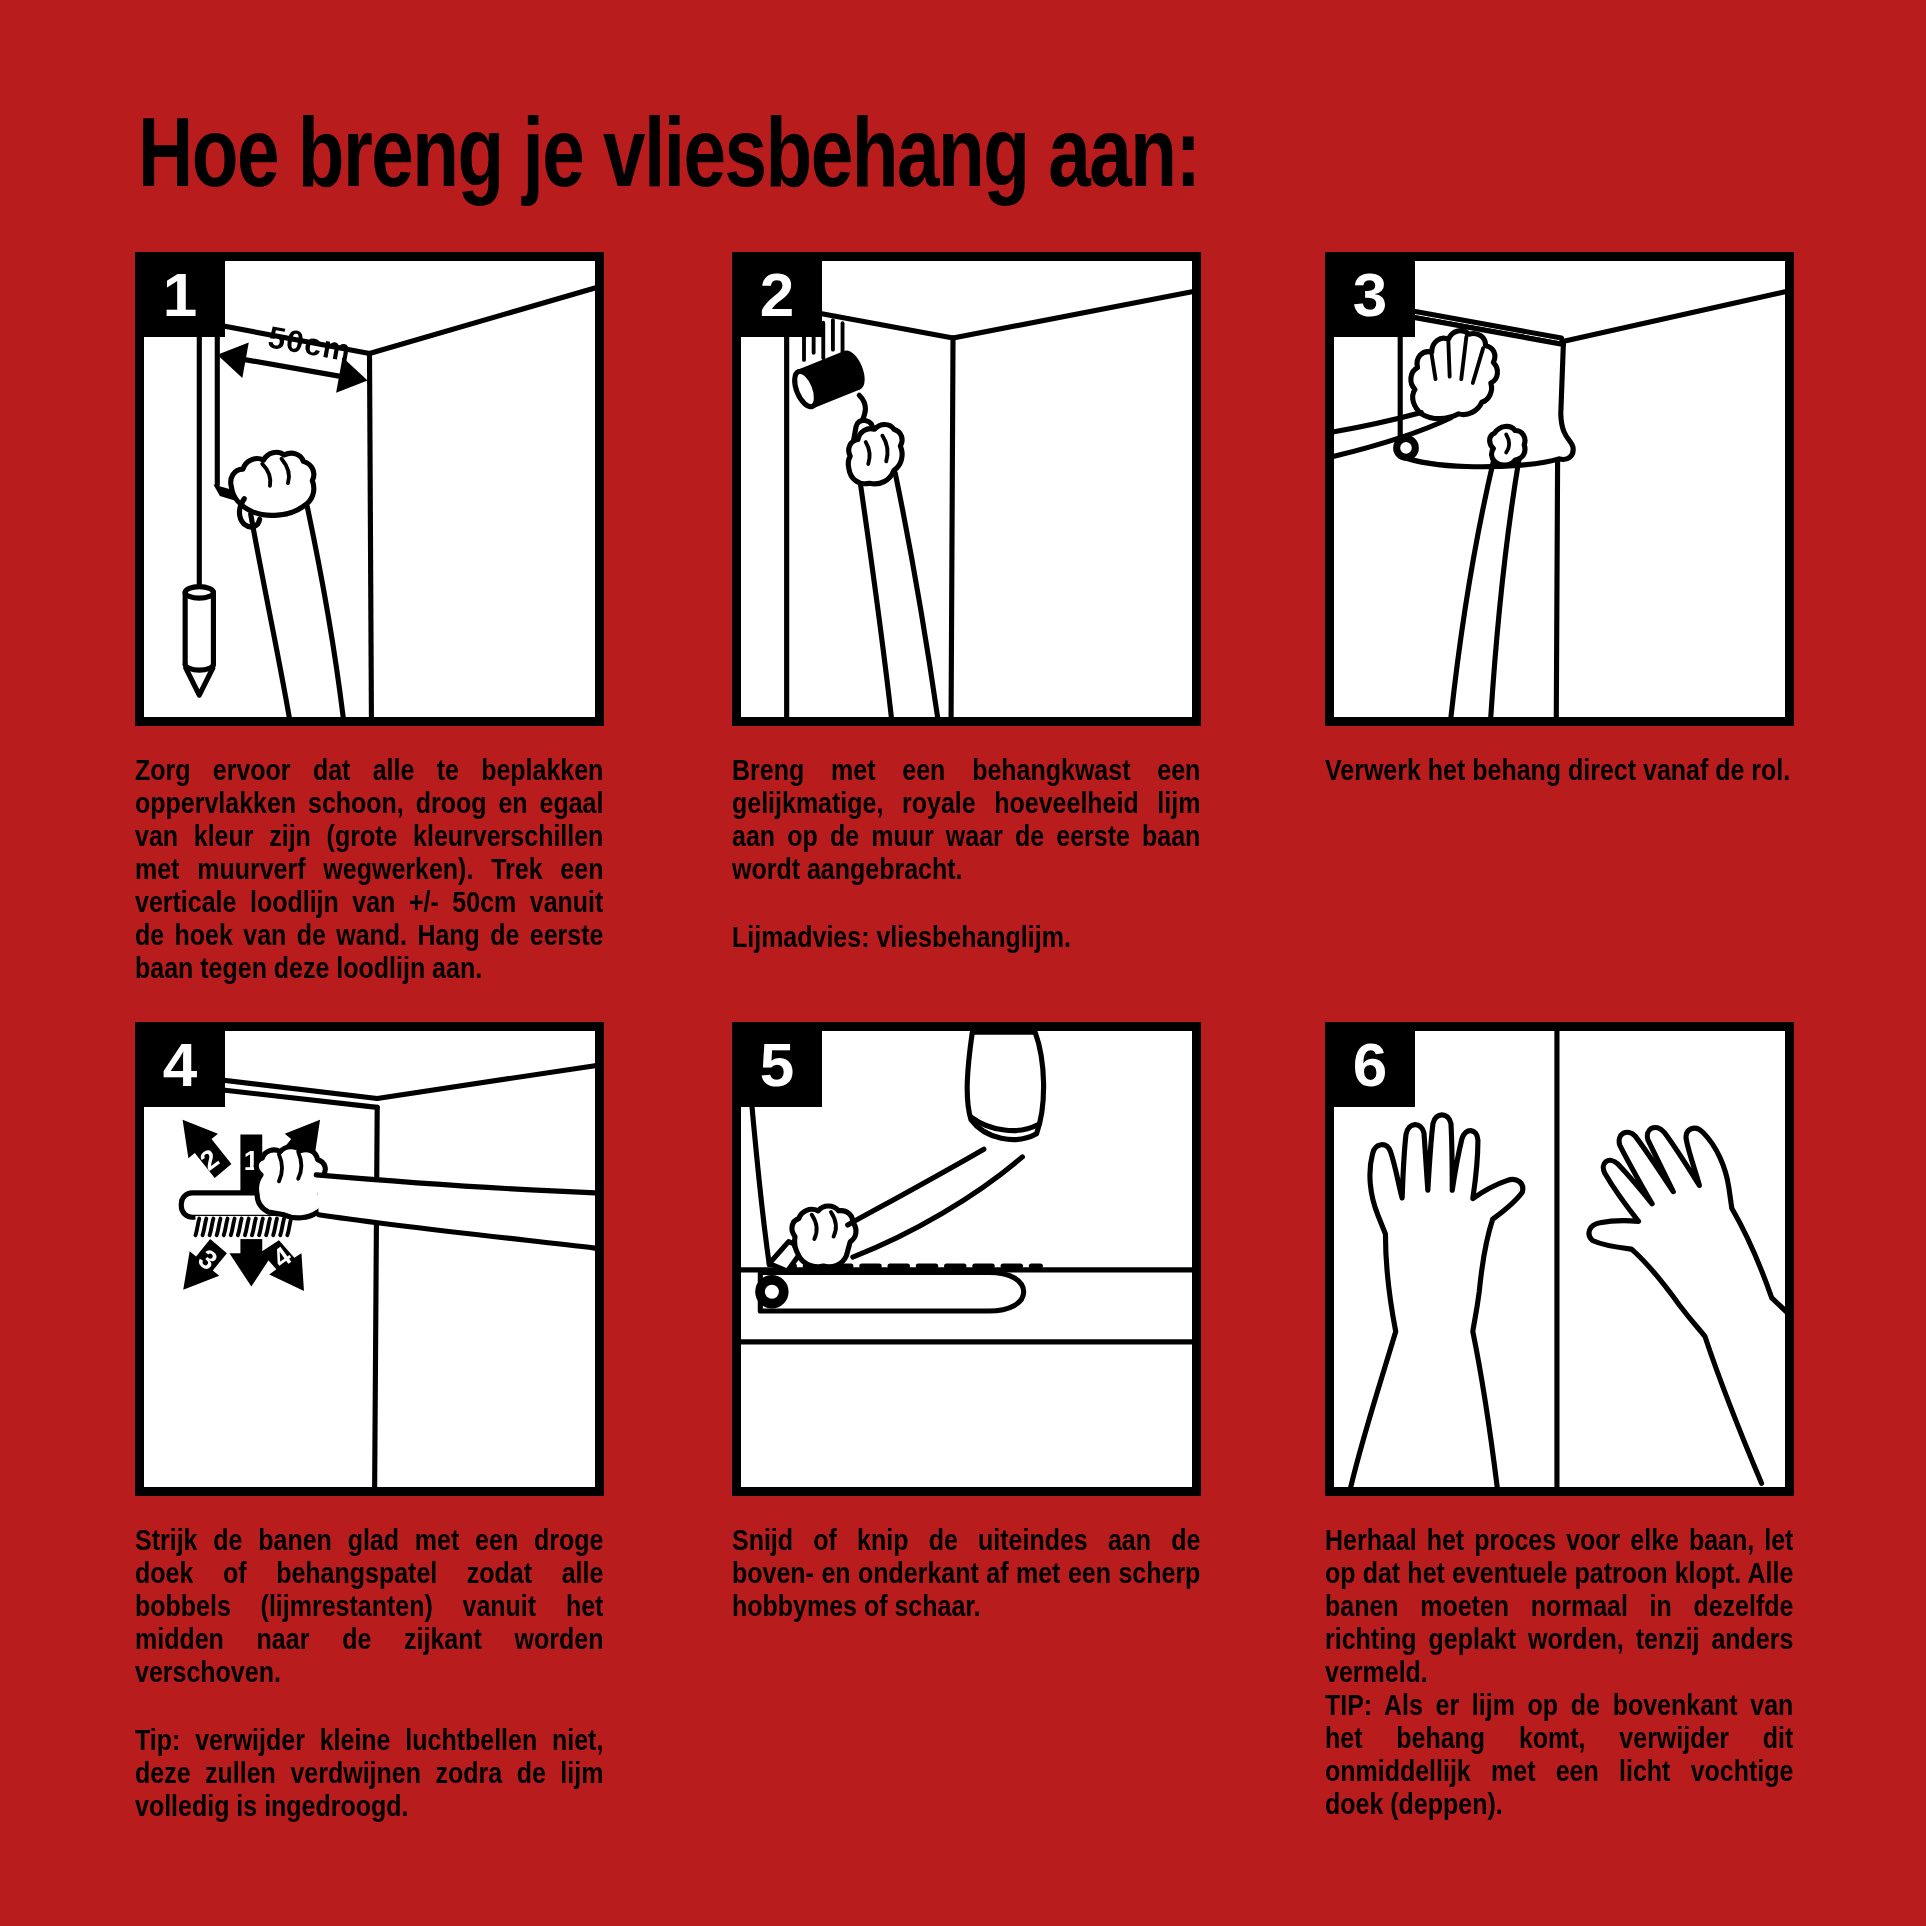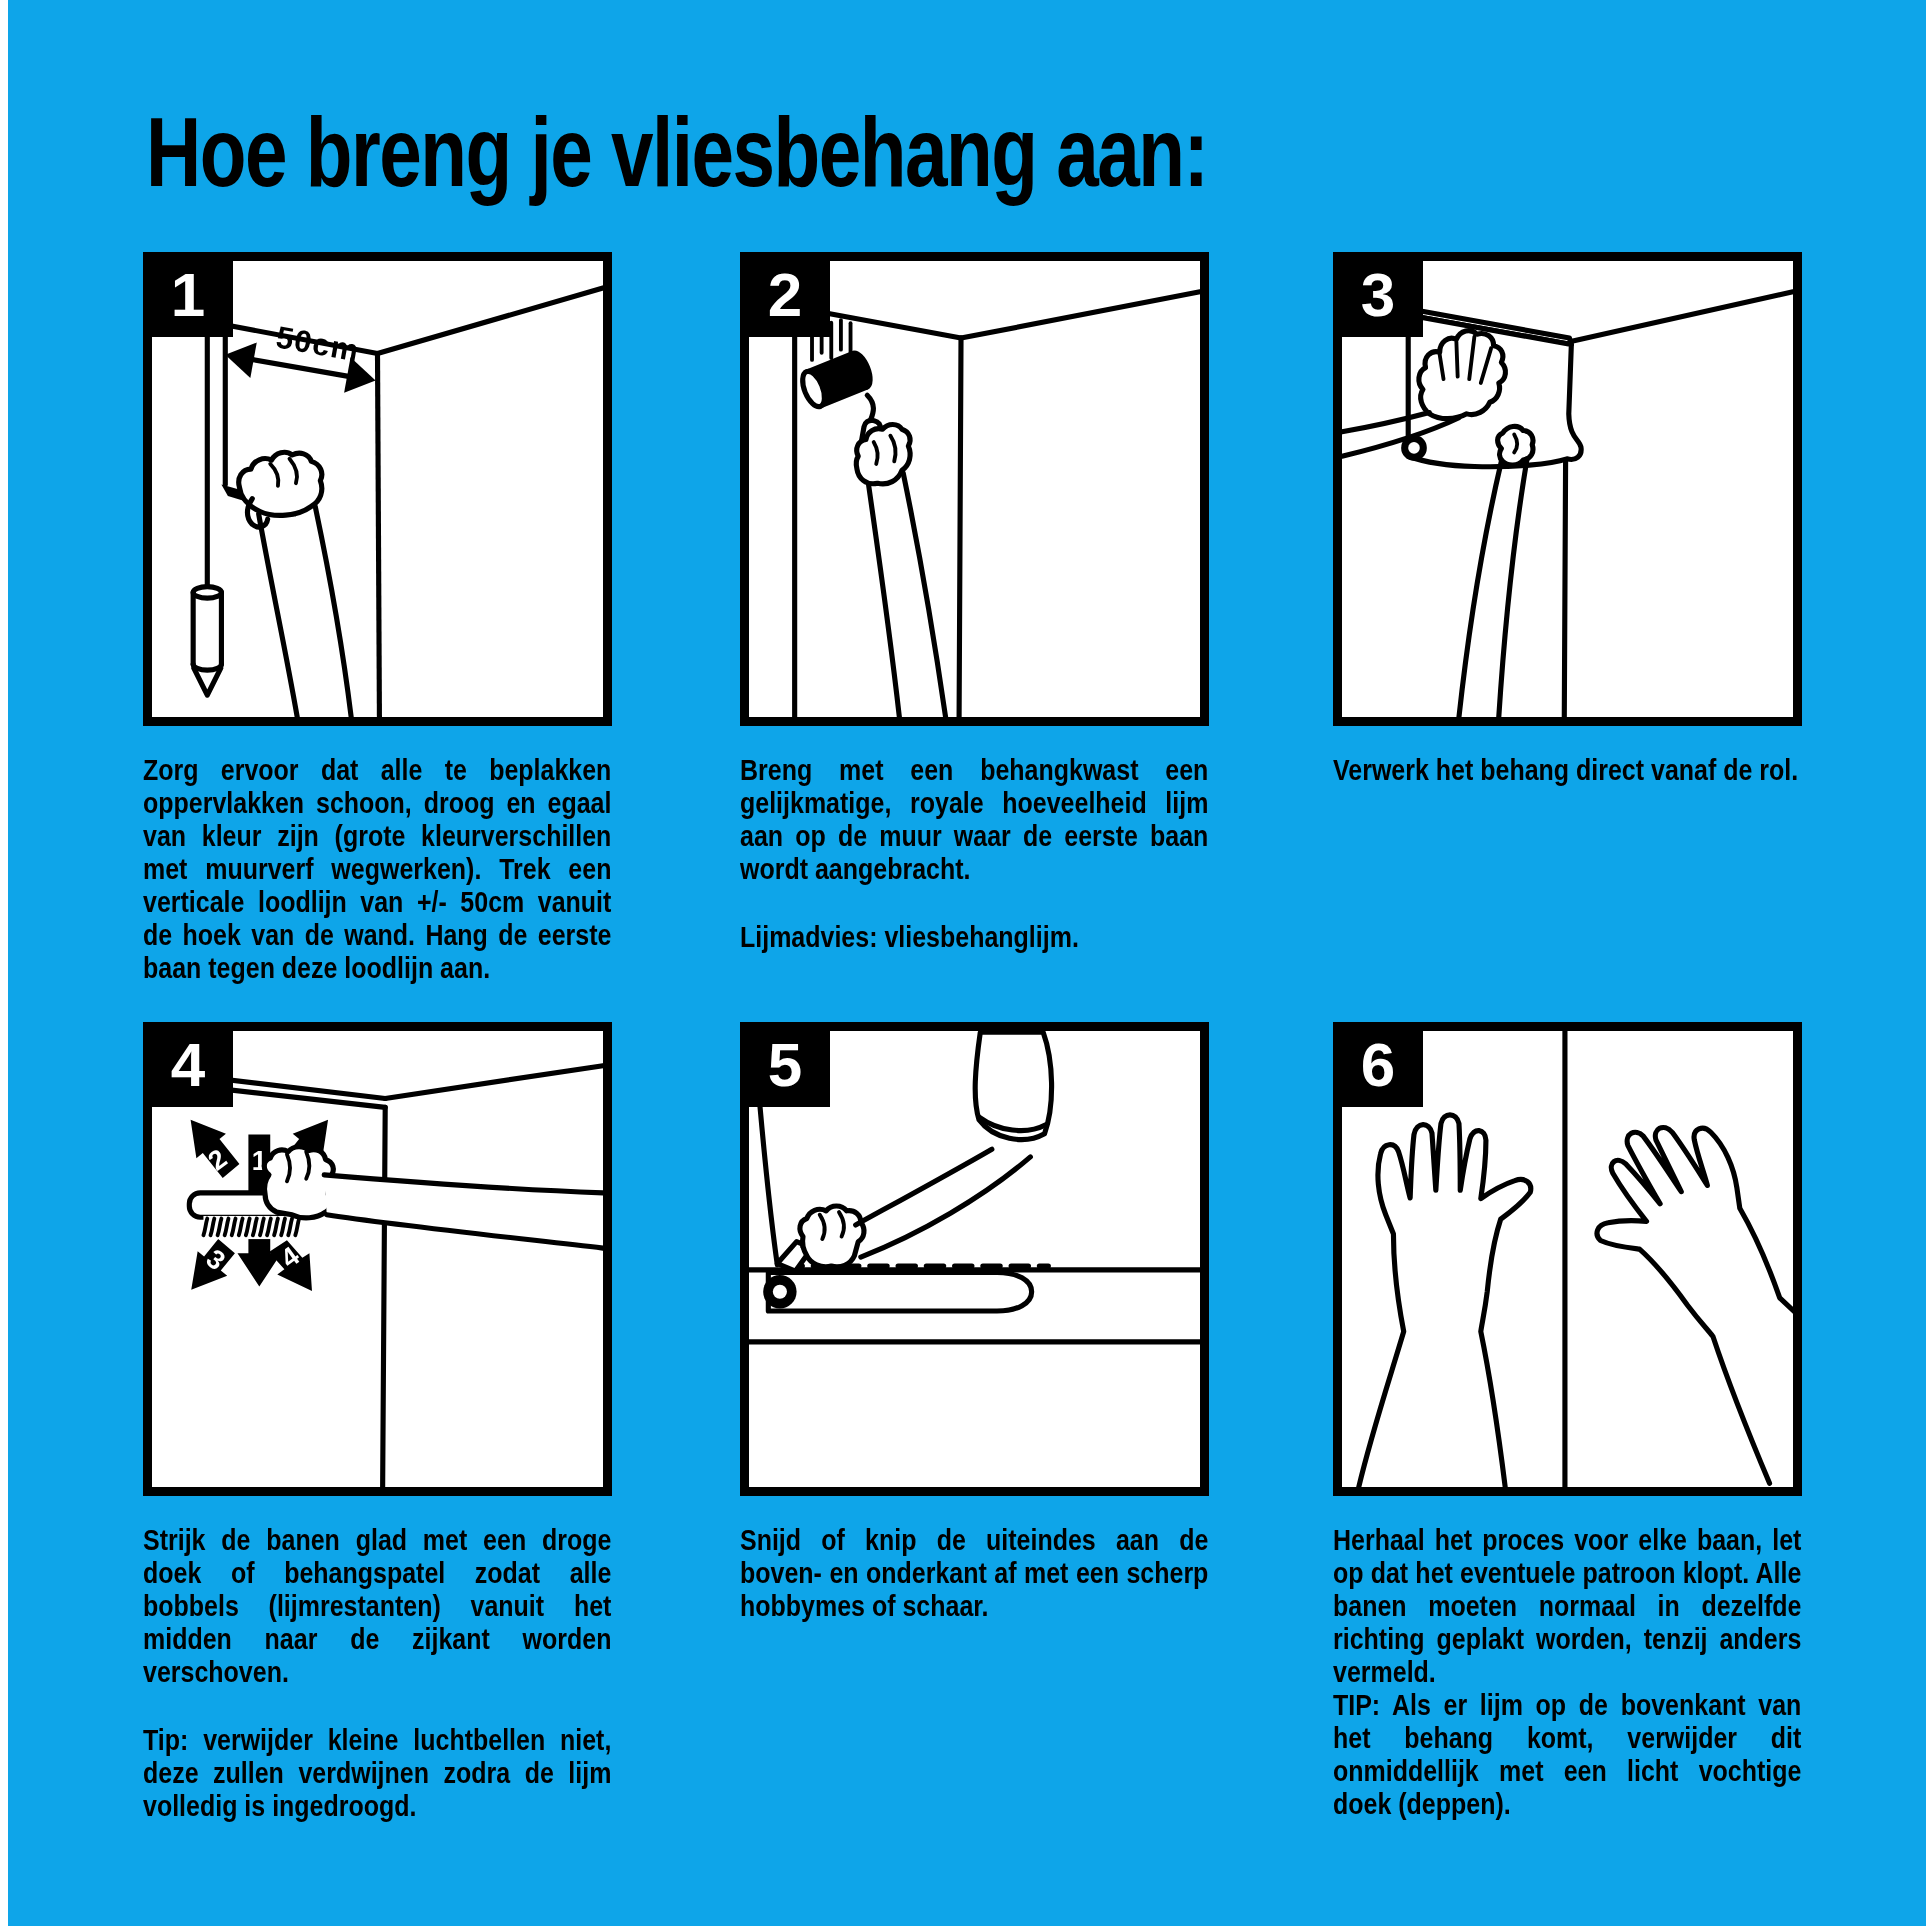--- a/index.html
+++ b/index.html
@@ -1,20 +1,20 @@
 <!DOCTYPE html>
 <html style="font-size:10.3px"><head>
 <meta charset="utf-8">
 <style>
   html,body{margin:0;padding:0;}
   body{
     width:1926px;height:1926px;background:#ffffff;color:#000;
     font-family:"Liberation Sans",sans-serif;position:relative;overflow:hidden;
   }
-  .sheet{position:absolute;inset:0;background:#0ea5e9;margin-left:8px;}
+  .sheet{position:absolute;inset:0;background:#b91c1c;}
   .title{
     position:absolute;left:138px;top:96px;margin:0;
     font-size:98px;font-weight:700;letter-spacing:-1.9px;white-space:nowrap;
     transform:scaleX(0.78);transform-origin:left top;
   }
   .cell{position:absolute;width:469px;}
   .cell-1{left:135px;top:252px;}  .cell-2{left:732px;top:252px;}  .cell-3{left:1325px;top:252px;}
   .cell-4{left:135px;top:1022px;} .cell-5{left:732px;top:1022px;} .cell-6{left:1325px;top:1022px;}
   .panel{position:relative;width:469px;height:474px;background:#fff;overflow:hidden;}
   .illu{position:absolute;left:0;top:0;width:469px;height:474px;display:block;}

